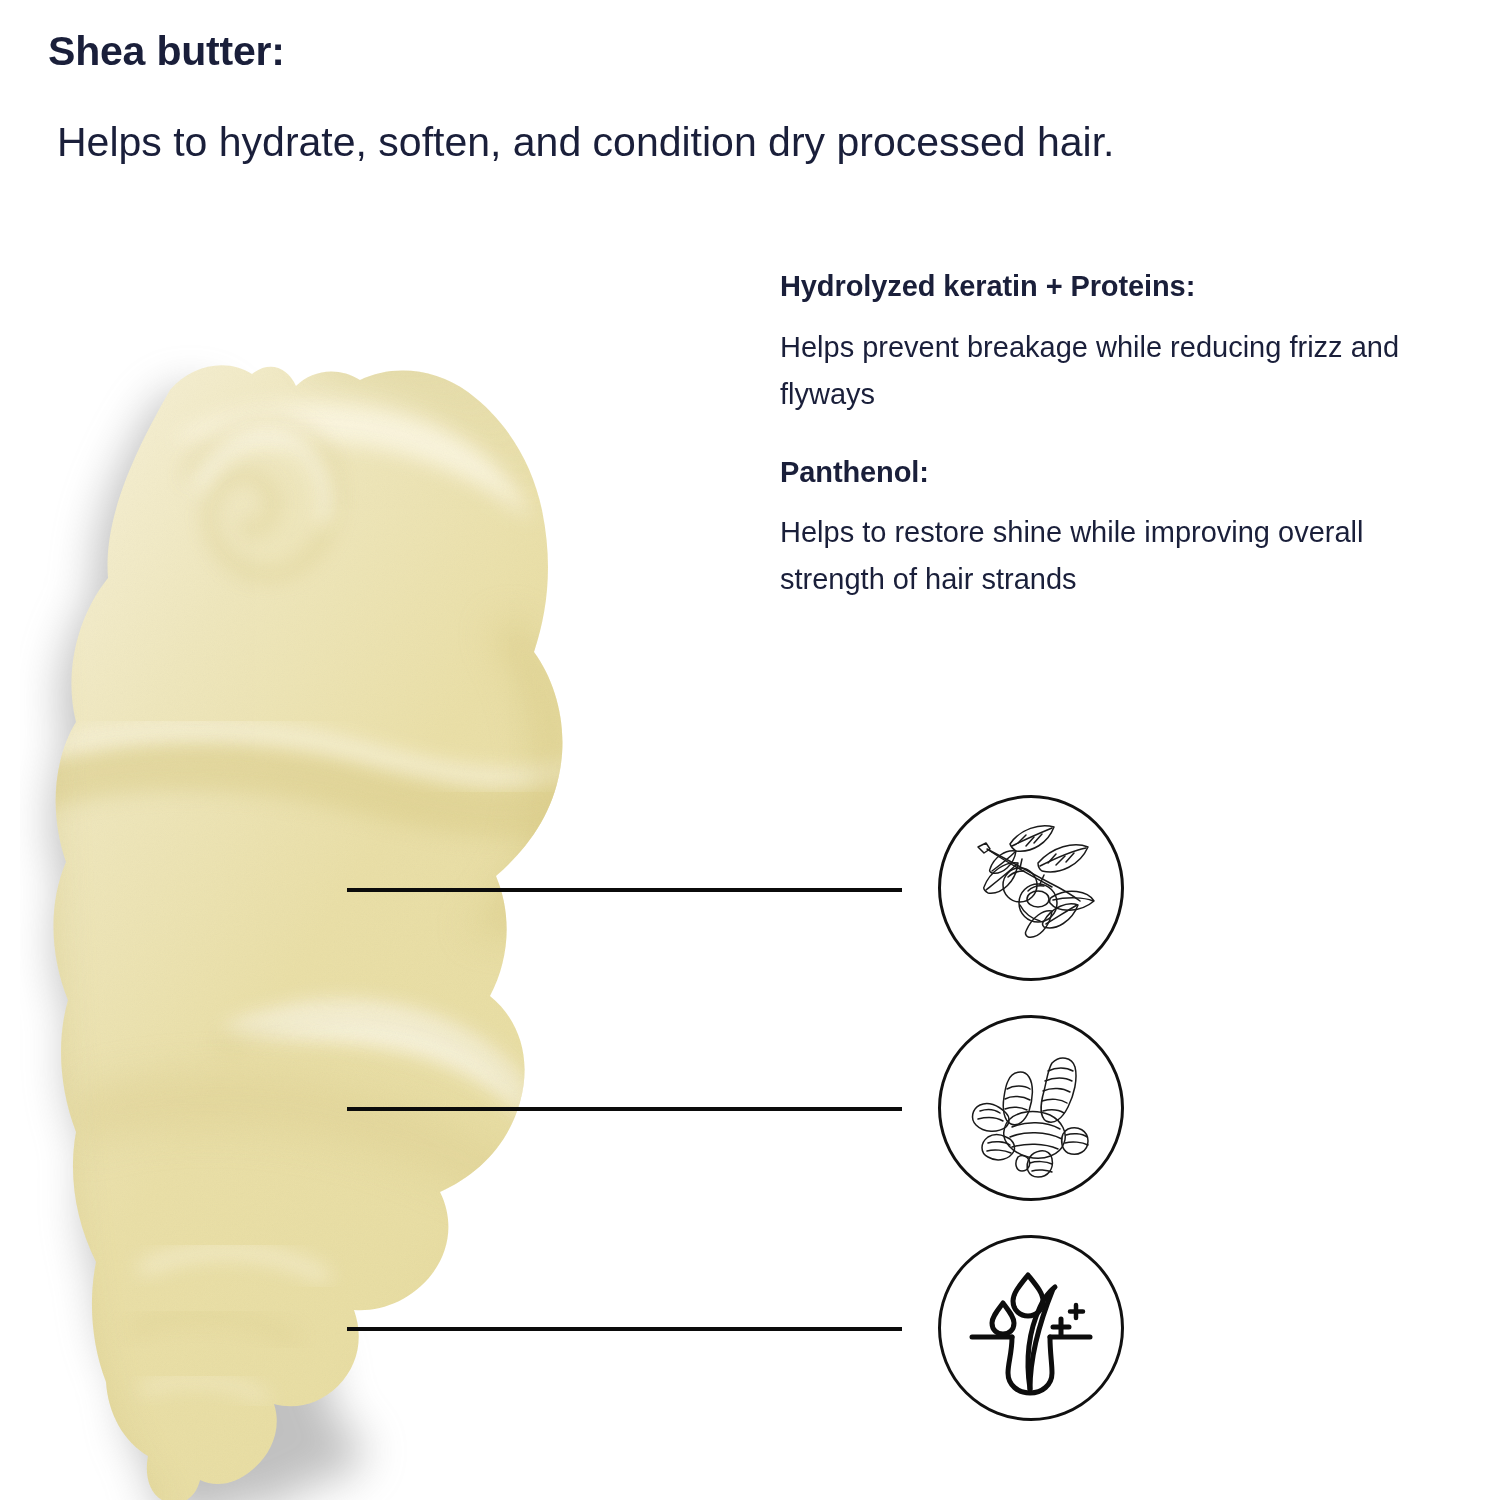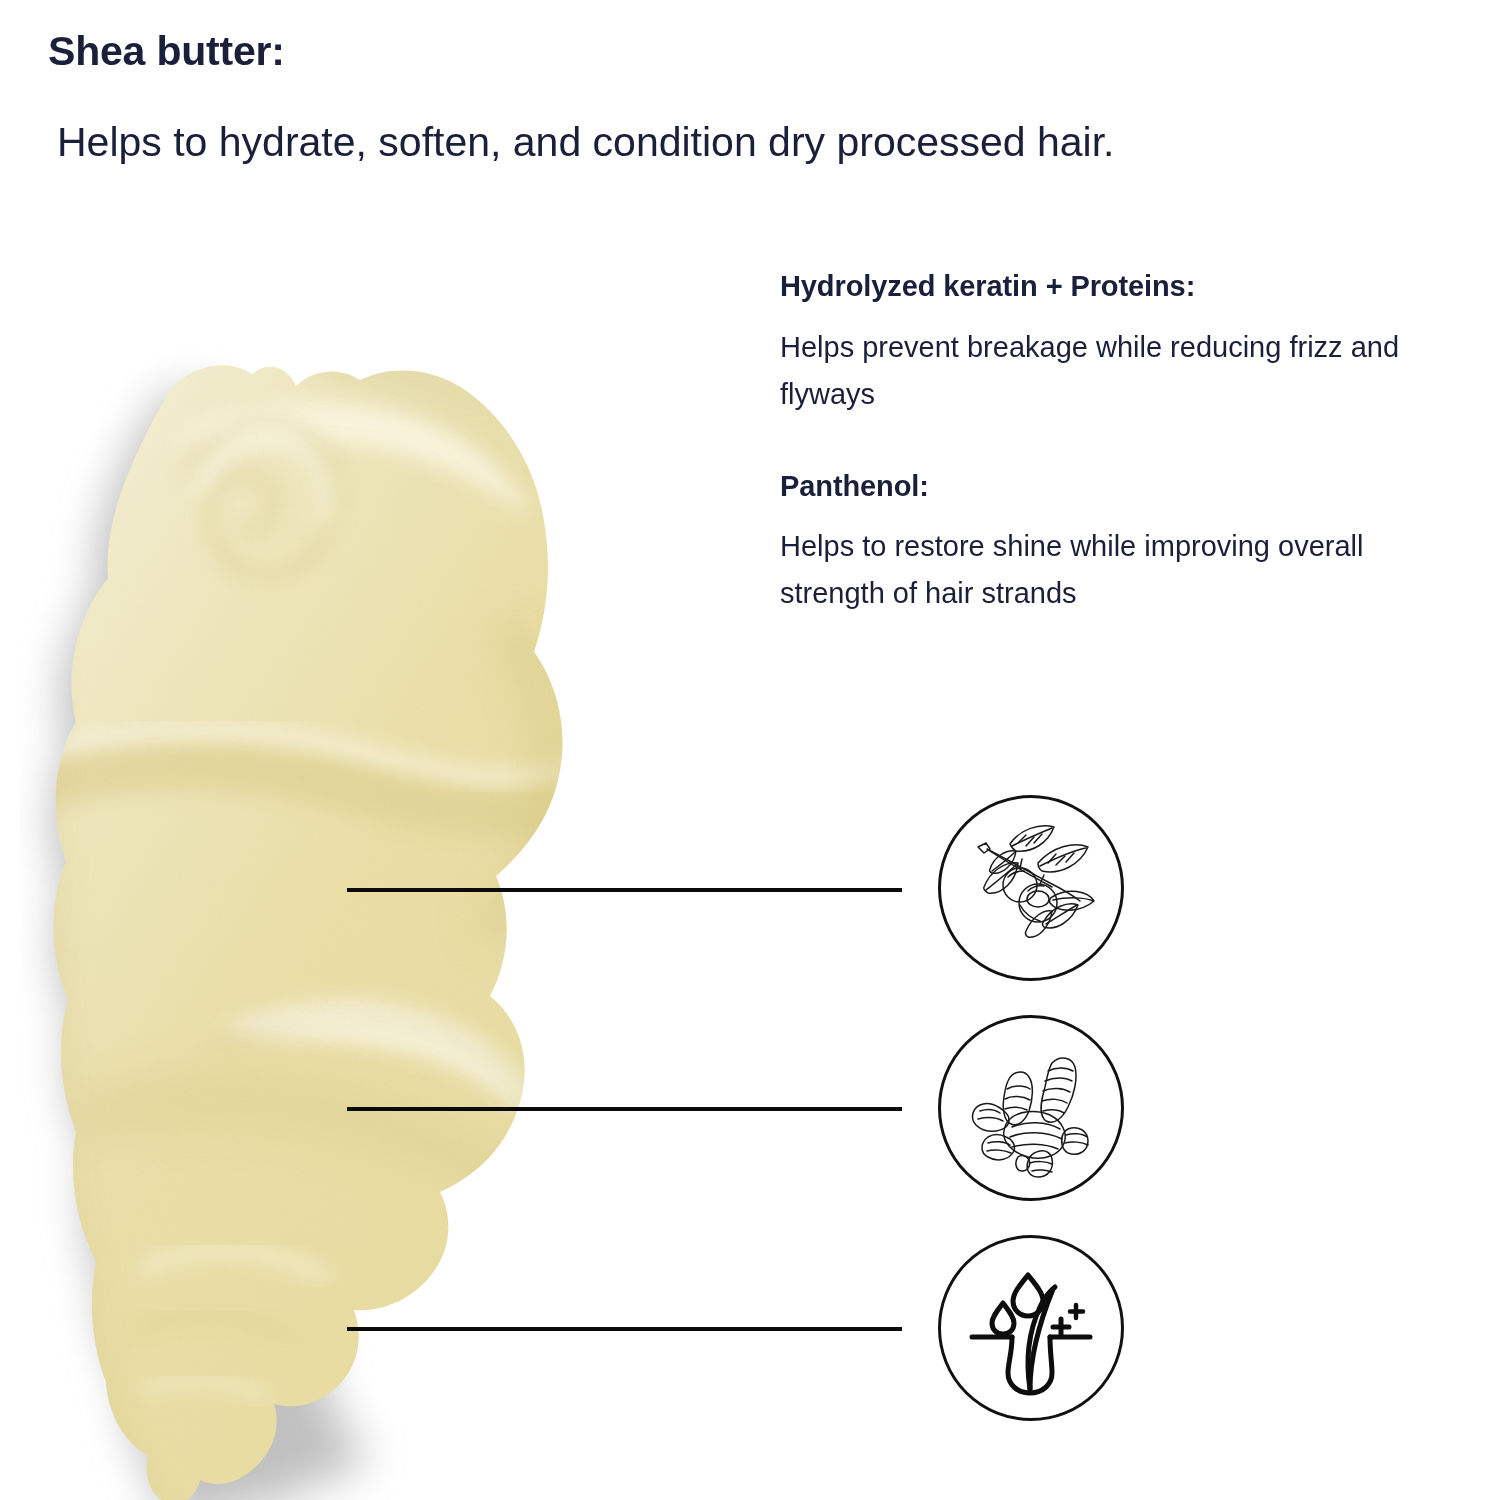--- a/index.html
+++ b/index.html
@@ -59,21 +59,21 @@
     margin: 0 0 18px 0;
     letter-spacing: -0.1px;
   }
   .ing-body {
     font-size: 29px;
     font-weight: normal;
     line-height: 1.62;
     margin: 0;
   }
   .ing-group + .ing-group {
-    margin-top: 50px;
+    margin-top: 36px;
   }
 
   
   .smear-wrap {
     position: absolute;
     left: 20px;
     top: 330px;
     width: 660px;
     height: 1180px;
   }

